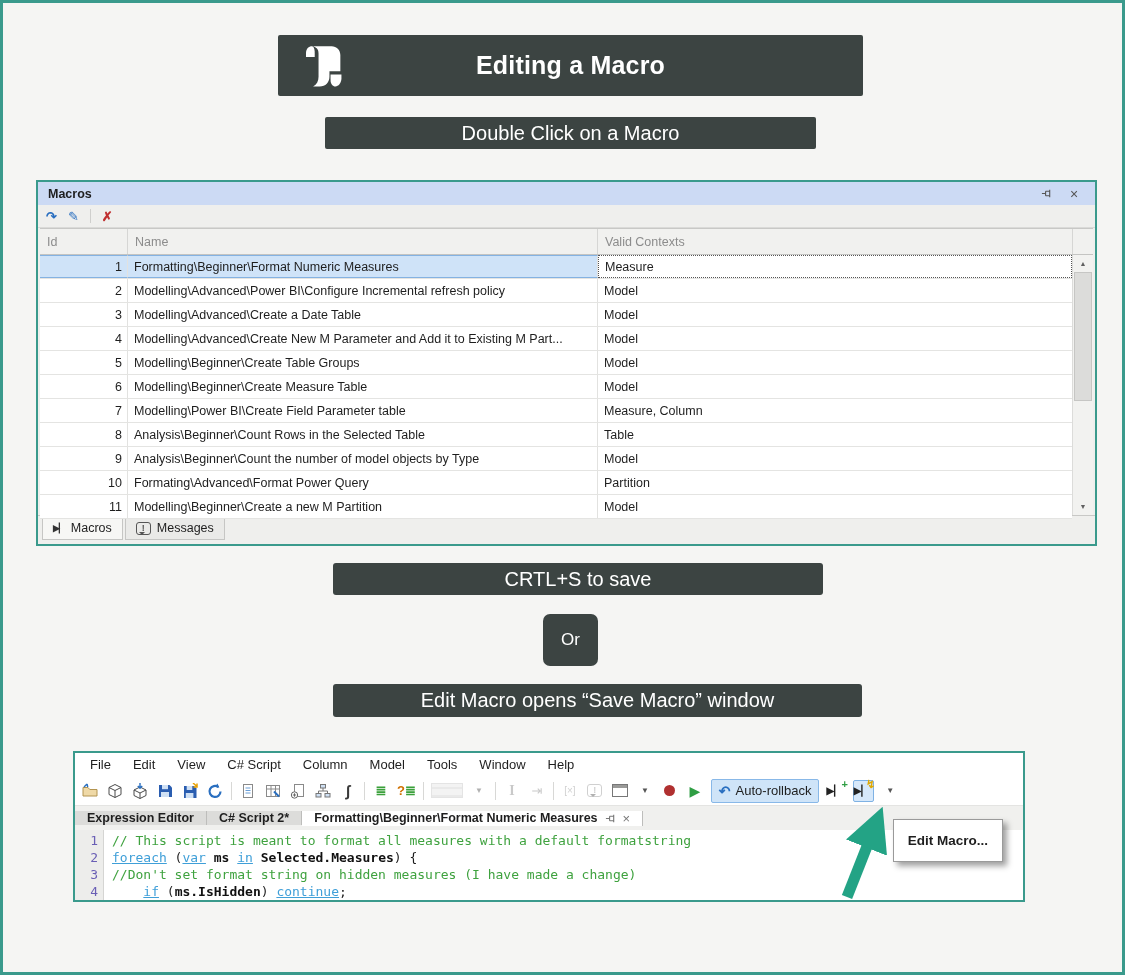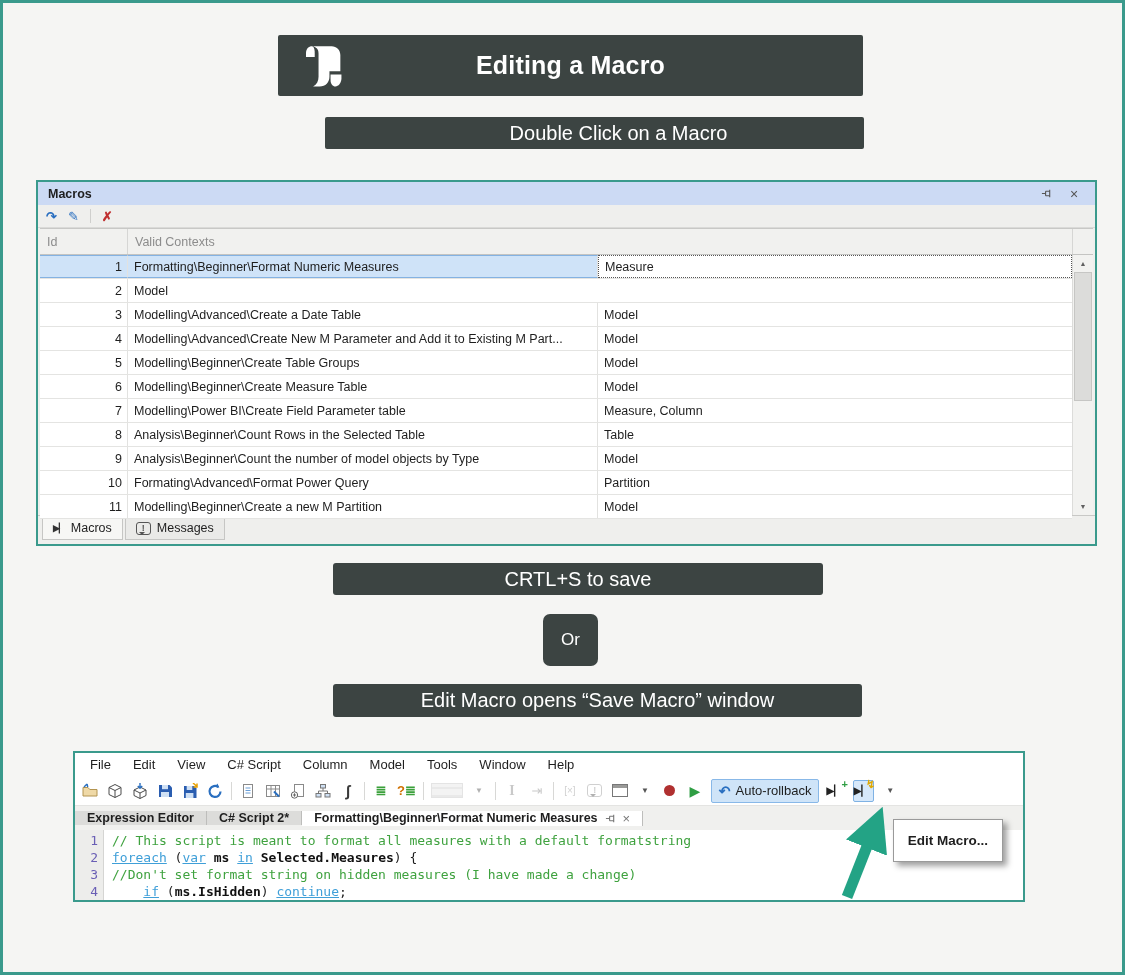--- a/index.html
+++ b/index.html
@@ -5,21 +5,21 @@
   html,body{margin:0;padding:0;background:#e9e9e7;}
   #canvas{position:relative;width:1125px;height:975px;box-sizing:border-box;
     background:var(--pagebg);border:3px solid var(--teal);overflow:hidden;
     font-family:"Liberation Sans",sans-serif;color:#1e1e1e;}
   
   .banner{position:absolute;background:var(--banner);color:#fff;display:flex;
     align-items:center;justify-content:center;border-radius:2px;}
   #main-banner{left:275px;top:32px;width:585px;height:61px;}
   #main-banner .title{font-size:25px;font-weight:bold;letter-spacing:.2px;}
   #main-banner .scrollwrap{position:absolute;left:22px;top:9px;width:48px;height:44px;}
-  #step1-banner{left:322px;top:114px;width:491px;height:32px;font-size:20px;padding-left:48px;}
+  #step1-banner{left:322px;top:114px;width:491px;height:32px;font-size:20px;}
   #step2-banner{left:330px;top:560px;width:490px;height:32px;font-size:20px;border-radius:3px;}
   #or-badge{left:540px;top:611px;width:55px;height:52px;font-size:17px;border-radius:7px;}
   #step3-banner{left:330px;top:681px;width:529px;height:33px;font-size:20px;border-radius:3px;}
   
   #macros-panel{position:absolute;left:33px;top:177px;width:1061px;height:366px;
     box-sizing:border-box;border:2px solid var(--teal);background:#efefed;
     display:flex;flex-direction:column;font-size:12.5px;justify-content:flex-end;}
   #macros-titlebar{height:23px;background:var(--titlebar);display:flex;align-items:center;
     padding:0 10px;flex:0 0 auto;}
   #macros-titlebar .t{font-weight:bold;font-size:12.5px;}
@@ -154,32 +154,34 @@
     </div>
     <div id="macros-toolbar">
         <span class="mtool run">↷</span>
         <span class="mtool edit">✎</span>
         <span class="vsep"></span>
         <span class="mtool del">✗</span>
       </div>
     <div id="macros-grid">
       <div class="ghead">
         <div class="hc c-id">Id</div>
+        <div class="hc c-name">Name</div>
         <div class="hc c-ctx">Valid Contexts</div>
         <div class="hc c-sb"></div>
       </div>
       <div class="gbody">
         <div class="rowsarea">
             <div class="trow sel">
               <div class="tc c-id">1</div>
               <div class="tc c-name">Formatting\Beginner\Format Numeric Measures</div>
               <div class="tc c-ctx">Measure</div>
             </div>
             <div class="trow">
               <div class="tc c-id">2</div>
+              <div class="tc c-name">Modelling\Advanced\Power BI\Configure Incremental refresh policy</div>
               <div class="tc c-ctx">Model</div>
             </div>
             <div class="trow">
               <div class="tc c-id">3</div>
               <div class="tc c-name">Modelling\Advanced\Create a Date Table</div>
               <div class="tc c-ctx">Model</div>
             </div>
             <div class="trow">
               <div class="tc c-id">4</div>
               <div class="tc c-name">Modelling\Advanced\Create New M Parameter and Add it to Existing M Part...</div>

